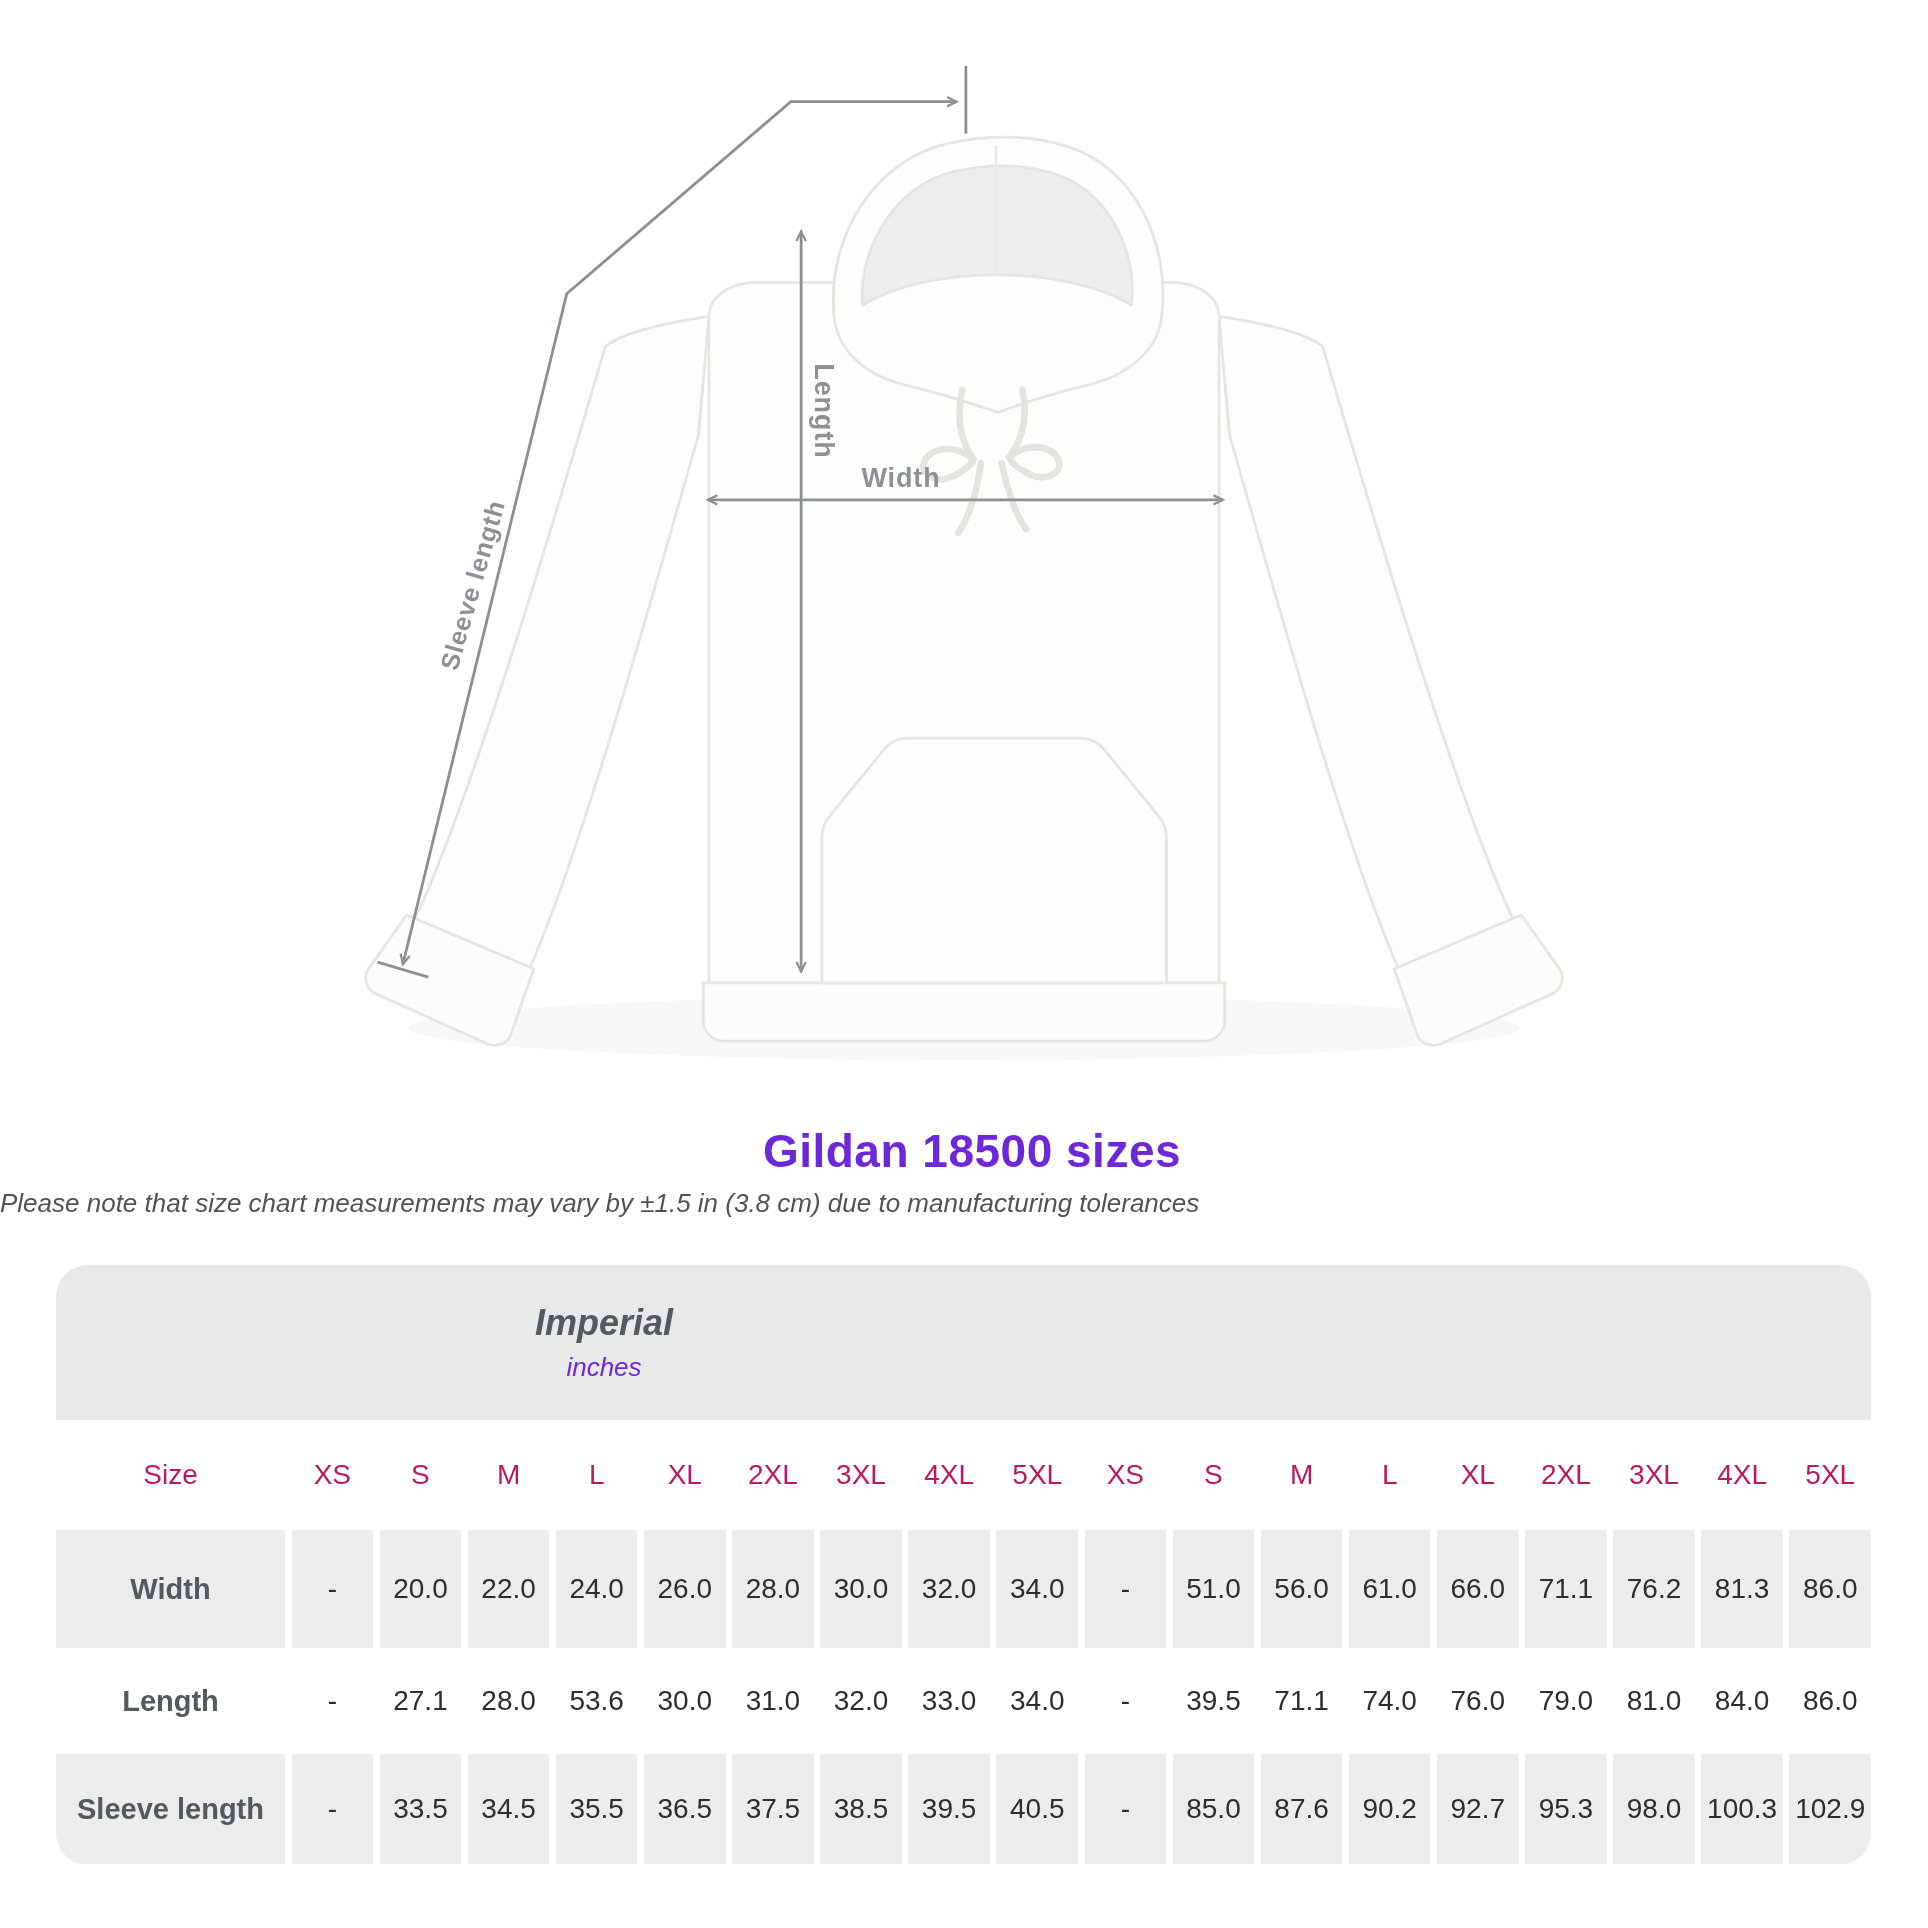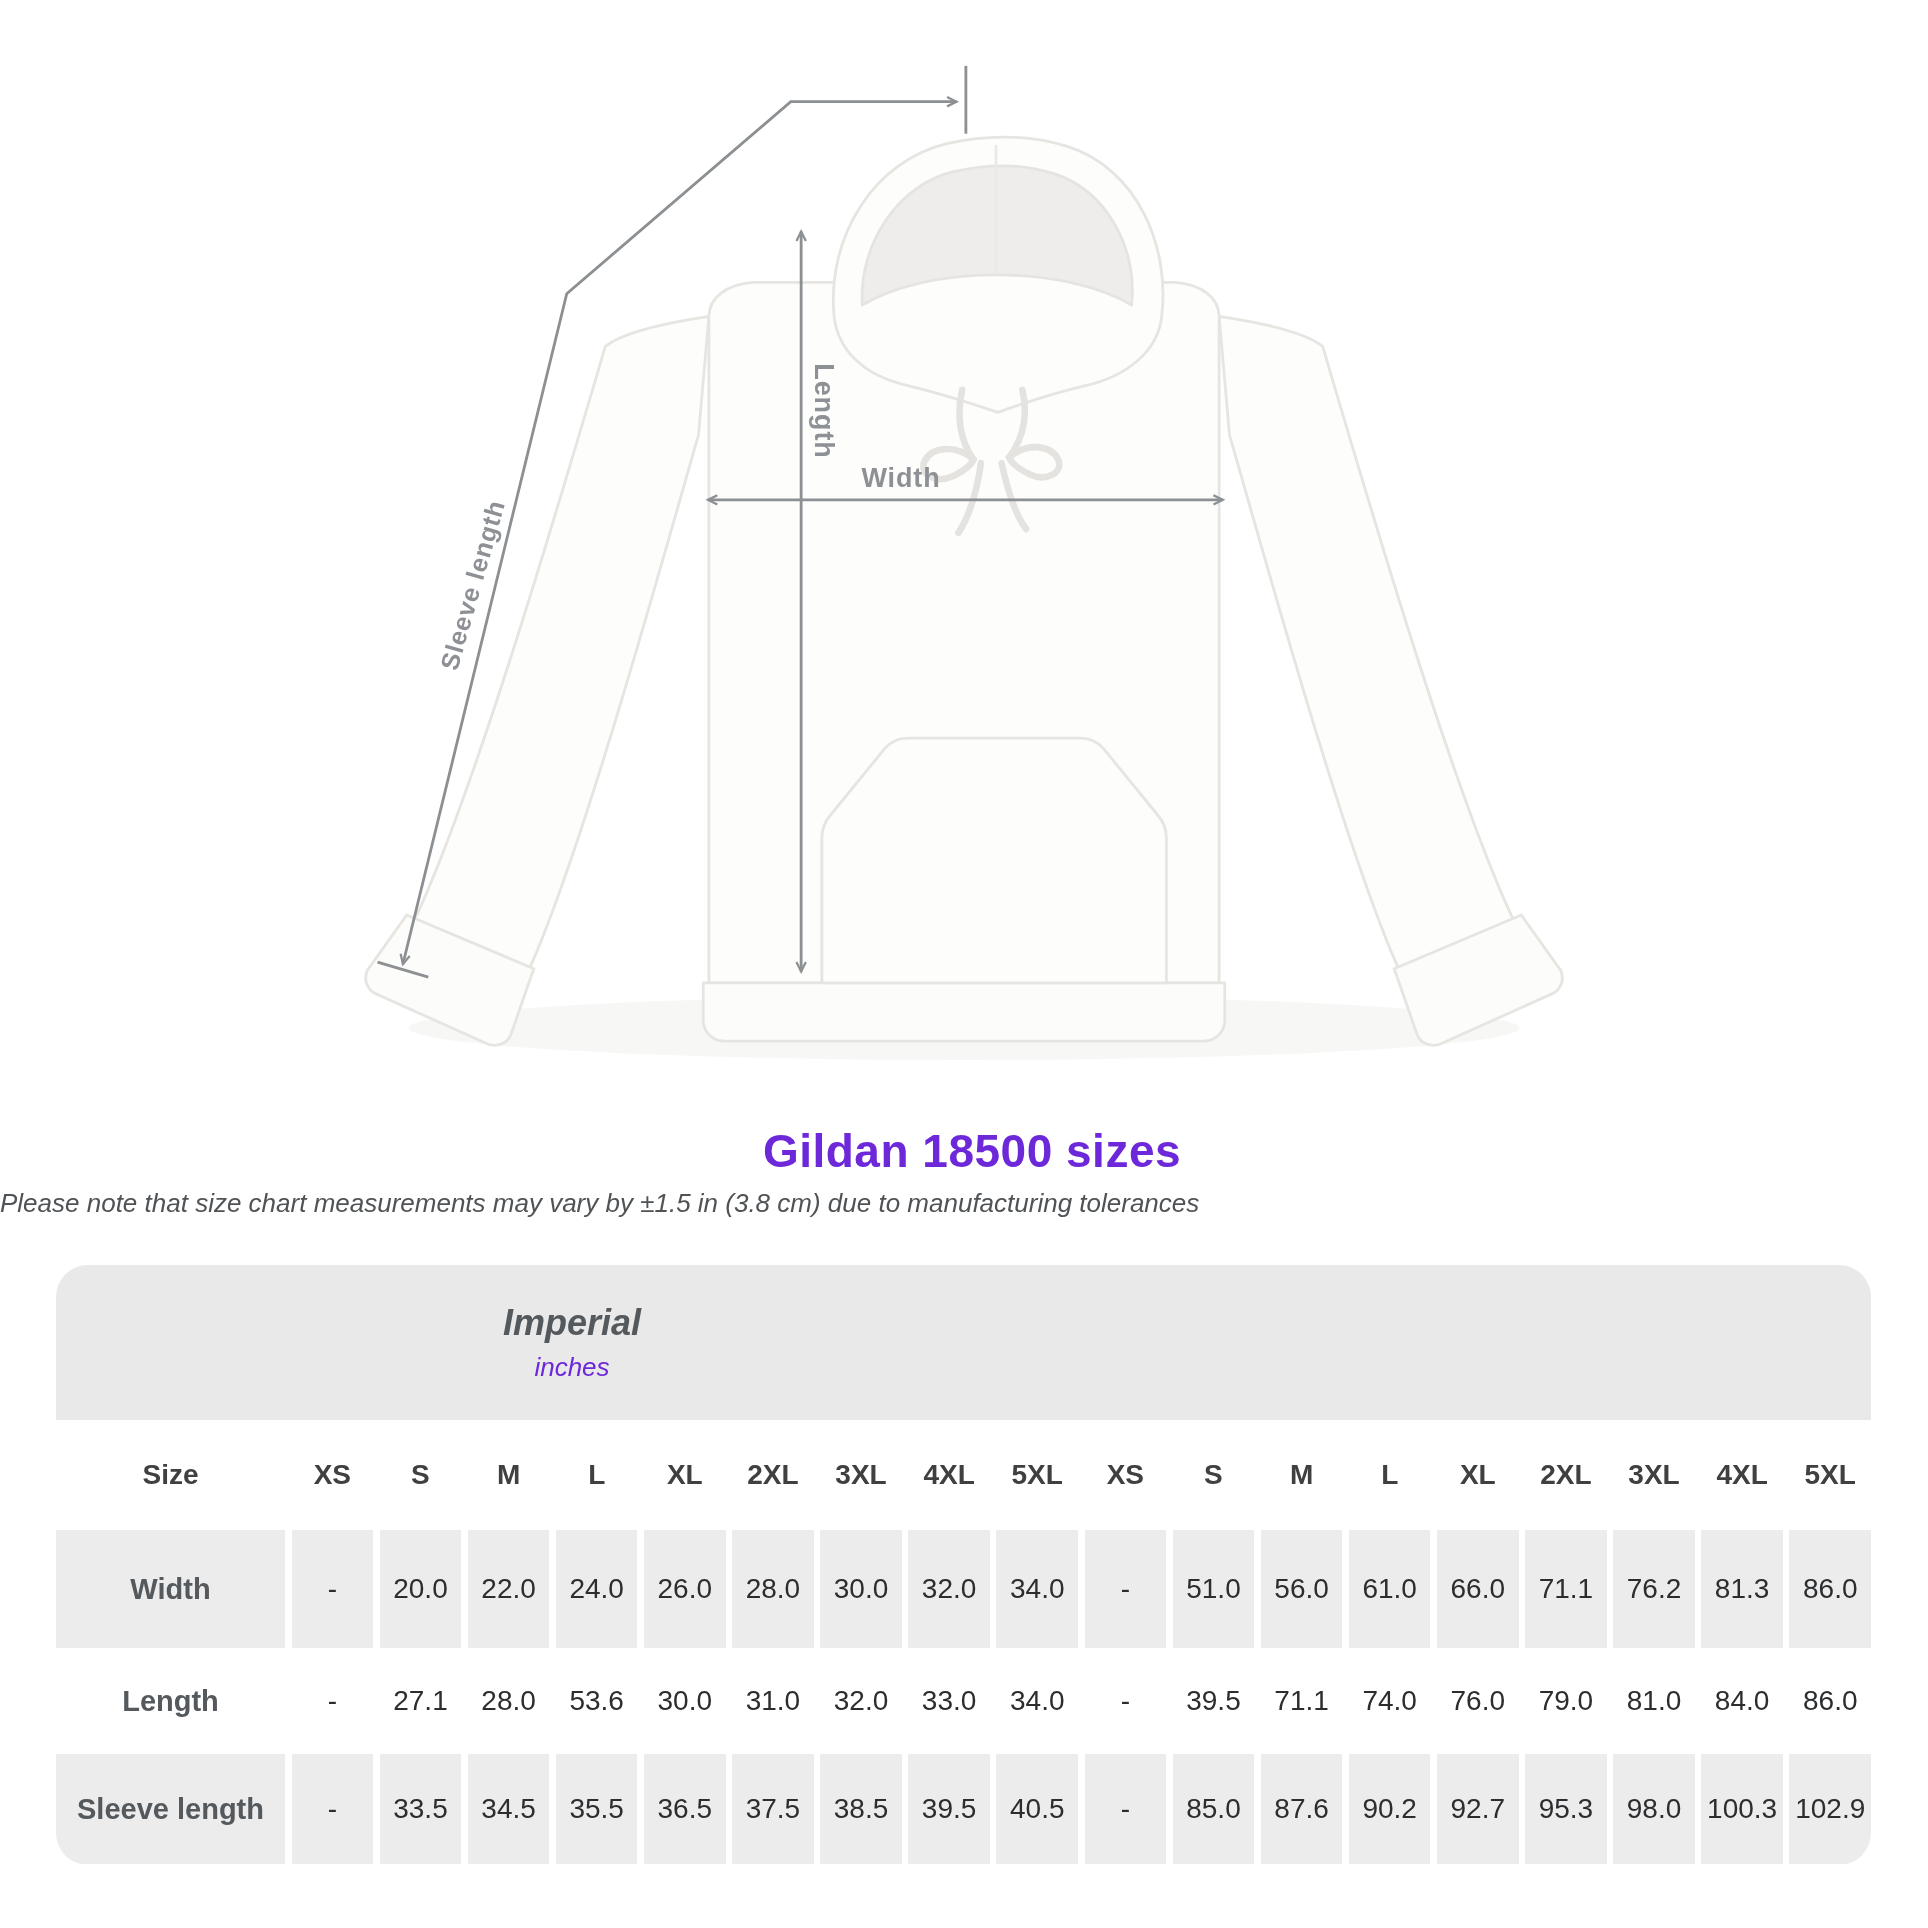--- a/index.html
+++ b/index.html
@@ -31,36 +31,36 @@
   }
 
   
   #size-table{
     left:56px;top:1265px;width:1815px;height:600px;
     border-radius:32px;overflow:hidden;background:#ffffff;
   }
   #unit-band{position:relative;width:100%;height:155px;background:#e9e9ea;}
   .unit-group{
     position:absolute;top:0;height:100%;display:flex;flex-direction:column;
-    align-items:center;justify-content:center;gap:7.5px;color:#54595d;
+    align-items:center;justify-content:center;gap:7.5px;color:#54595d;margin-left:32px;
   }
   #unit-group-imperial{left:0;width:1032px;}
   #unit-group-metric{left:1032px;right:0;}
   .unit-name{font-size:36px;font-weight:bold;font-style:italic;}
   .unit-sub{font-size:26px;font-style:italic;color:#6d28d9;}
 
   #table-grid{
     display:grid;width:100%;
     grid-template-columns:229px repeat(18,1fr);
     grid-template-rows:110px 118px 106px 110px;
     column-gap:6.6px;background:#ffffff;
   }
   .cell{display:flex;align-items:center;justify-content:center;font-size:28px;background:#ffffff;}
   .cell.stripe{background:#ececed;}
-  .c-head{font-weight:bold;color:#404040;}
+  .c-head{font-weight:normal;color:#be185d;}
   .c-label{font-weight:bold;color:#54595d;font-size:29px;}
   .c-val{color:#2b2d2f;}
 </style>
 </head>
 <body>
 
 <div id="page">
 
   <div id="diagram" class="abs">
     <svg id="hoodie-svg" width="1928" height="1092" viewBox="0 0 2048 1160">

